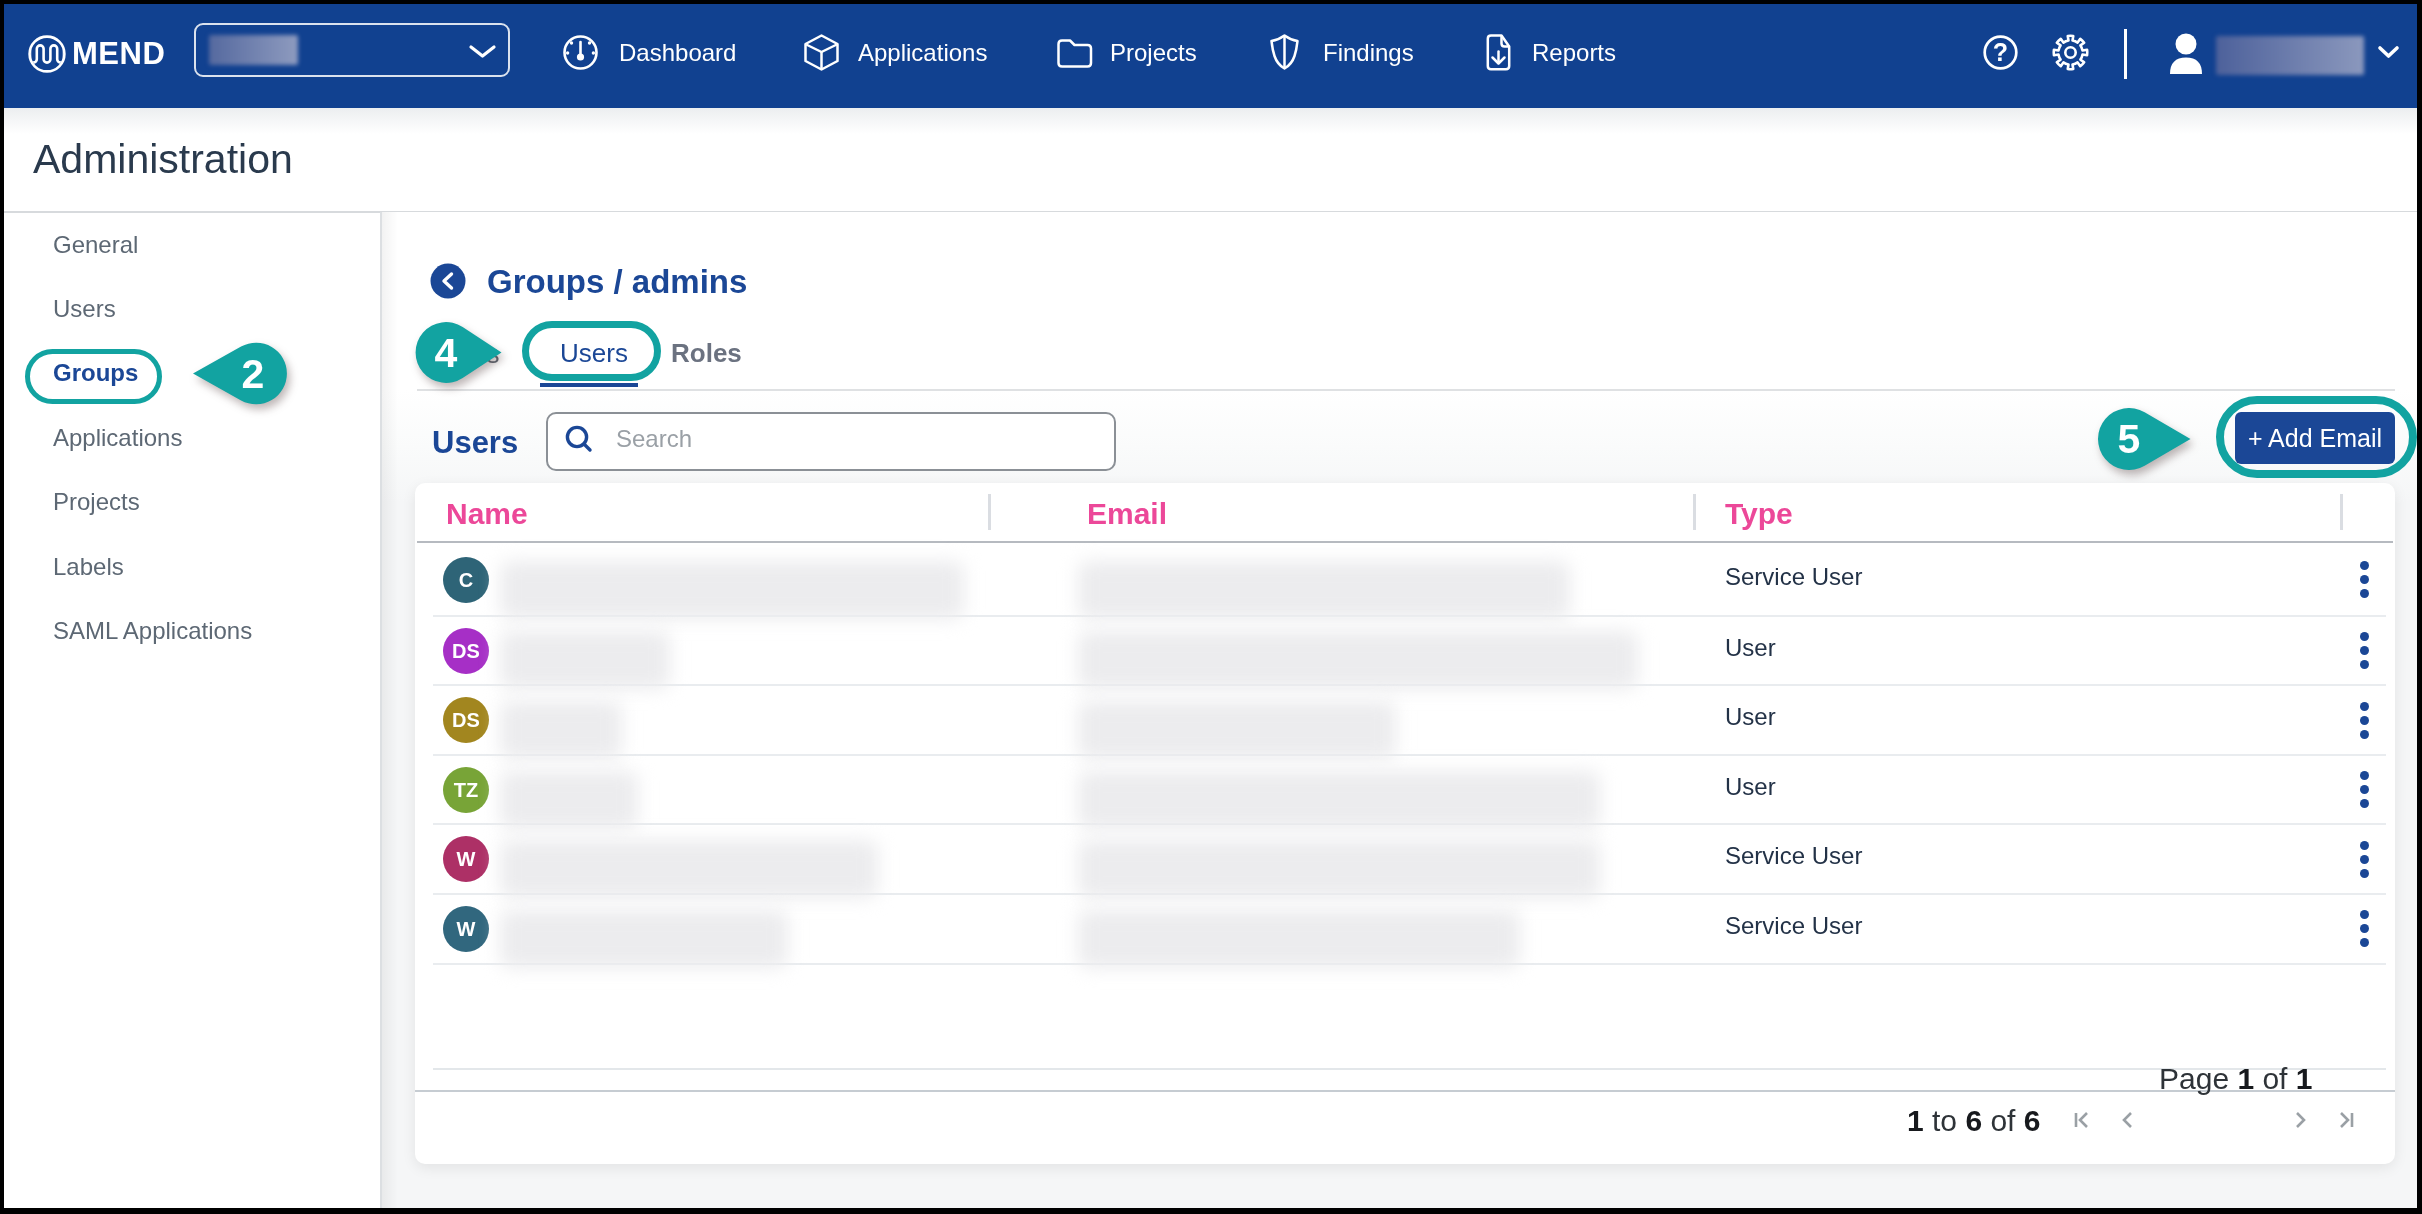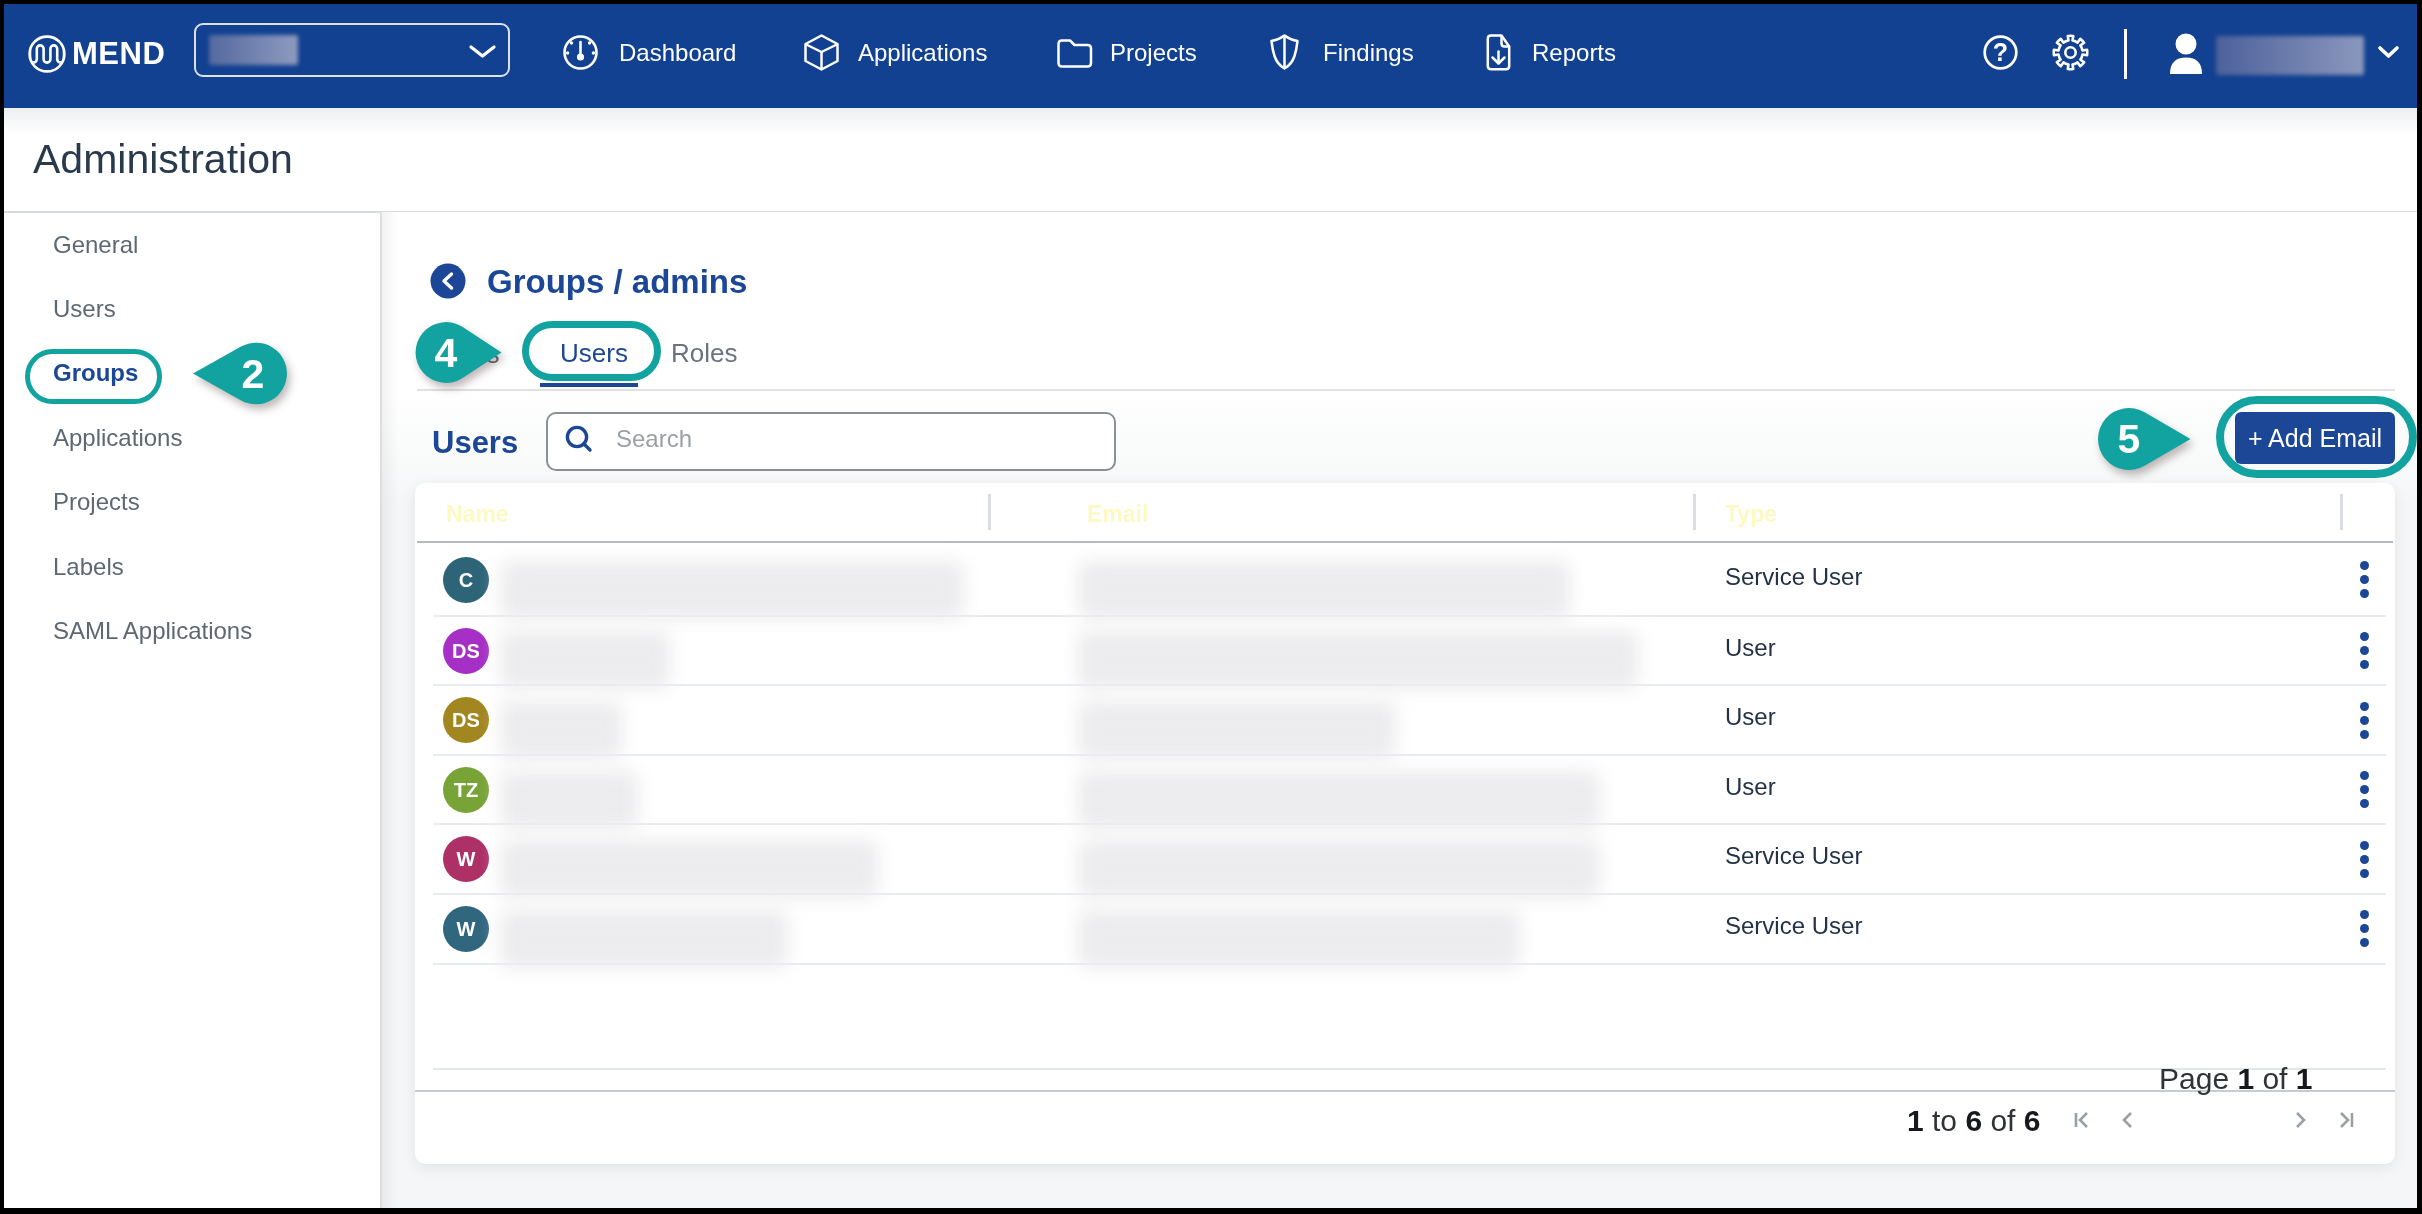--- a/index.html
+++ b/index.html
@@ -10,21 +10,21 @@
   .navlabel { position:absolute; color:#fff; font-size:24px; line-height:30px; }
   .mainbg { position:absolute; left:382px; top:212px; width:2035px; height:996px;
             background:linear-gradient(#ffffff 0px, #ffffff 178px, #fafbfb 235px, #f5f6f7 290px, #f5f6f7 100%); }
   .vdiv { position:absolute; left:380px; top:212px; width:2px; height:996px; background:#dcdfe2; }
   .vshadow { position:absolute; left:382px; top:212px; width:16px; height:996px;
              background:linear-gradient(to right, rgba(0,0,0,0.05), rgba(0,0,0,0)); }
   .sideitem { position:absolute; left:53px; font-size:24px; color:#5d6874; line-height:30px; }
   .hline { position:absolute; background:#d7dadd; }
   .card { position:absolute; left:415px; top:483px; width:1980px; height:681px; background:#fff;
           border-radius:10px; box-shadow:0 4px 14px rgba(0,0,0,0.08); }
-  .colhead { position:absolute; font-size:23px; font-weight:bold; color:#fef9c3; line-height:30px; }
+  .colhead { position:absolute; font-size:30px; font-weight:bold; color:#ec4899; line-height:30px; }
   .coltick { position:absolute; width:3px; height:36px; top:494px; background:#dadde2; }
   .rowsep { position:absolute; left:433px; width:1953px; height:2px; background:#e9ecef; }
   .avatar { position:absolute; width:46px; height:46px; border-radius:50%; color:#fff;
             font-size:20px; font-weight:bold; text-align:center; line-height:46px; }
   .typetxt { position:absolute; left:1725px; font-size:24px; color:#233247; line-height:30px; }
   .dots { position:absolute; left:2360px; width:9px; height:37px; }
   .dots i { position:absolute; left:0; width:9px; height:9px; border-radius:50%; background:#1b4796; }
   .blur { position:absolute; background:#ececee; border-radius:10px; filter:blur(9px); }
   .balloon { position:absolute; filter:drop-shadow(3px 5px 4px rgba(70,45,45,0.35)); }
   .balloon text { font-family:"Liberation Sans", sans-serif; font-weight:bold; fill:#fff; font-size:41px; text-anchor:middle; }
@@ -143,21 +143,21 @@
 
 <svg class="abs" style="left:430px; top:263px;" width="36" height="36" viewBox="0 0 36 36">
   <circle cx="18" cy="18" r="17.5" fill="#1b4796"></circle>
   <polyline points="21.5,11 14,18 21.5,25" fill="none" stroke="#fff" stroke-width="3.4" stroke-linecap="round" stroke-linejoin="round"></polyline>
 </svg>
 <div class="abs" style="left:487px; top:263px; font-size:33px; font-weight:bold; color:#1b4796; line-height:37px;">Groups / admins</div>
 
 <div class="abs" style="left:420px; top:340px; font-size:26px; color:#5f6a75; line-height:28px;">Details</div>
 <div class="capsule" style="left:522px; top:321px; width:139px; height:60px; border-radius:30px; border-width:7px; background:#fff;"></div>
 <div class="abs" style="left:560px; top:339px; font-size:26px; color:#1b4796; line-height:28px;">Users</div>
-<div class="abs" style="left:671px; top:339px; font-size:26px; color:#6b7280; line-height:28px;">Roles</div>
+<div class="abs" style="left:671px; top:339px; font-size:26px; color:#6b7280; line-height:28px;font-weight:bold;">Roles</div>
 <div class="abs" style="left:540px; top:383px; width:98px; height:4px; background:#1b4796;"></div>
 <div class="hline" style="left:417px; top:389px; width:1978px; height:2px; background:#dfe1e3;"></div>
 
 <svg class="balloon" style="left:408px; top:315px;" width="100" height="75" viewBox="0 0 100 75">
   <path d="M 93.5 37.5 L 54.65 12.07 A 30.4 30.4 0 1 0 54.65 62.93 Z" fill="#12a3a1"></path>
   <text x="38" y="52">4</text>
 </svg>
 
 <div class="abs" style="left:432px; top:425px; font-size:31px; font-weight:bold; color:#1b4796; line-height:36px;">Users</div>
 <div class="abs" style="left:546px; top:412px; width:570px; height:59px; border:2px solid #8b9096; border-radius:10px; background:#fff;"></div>

